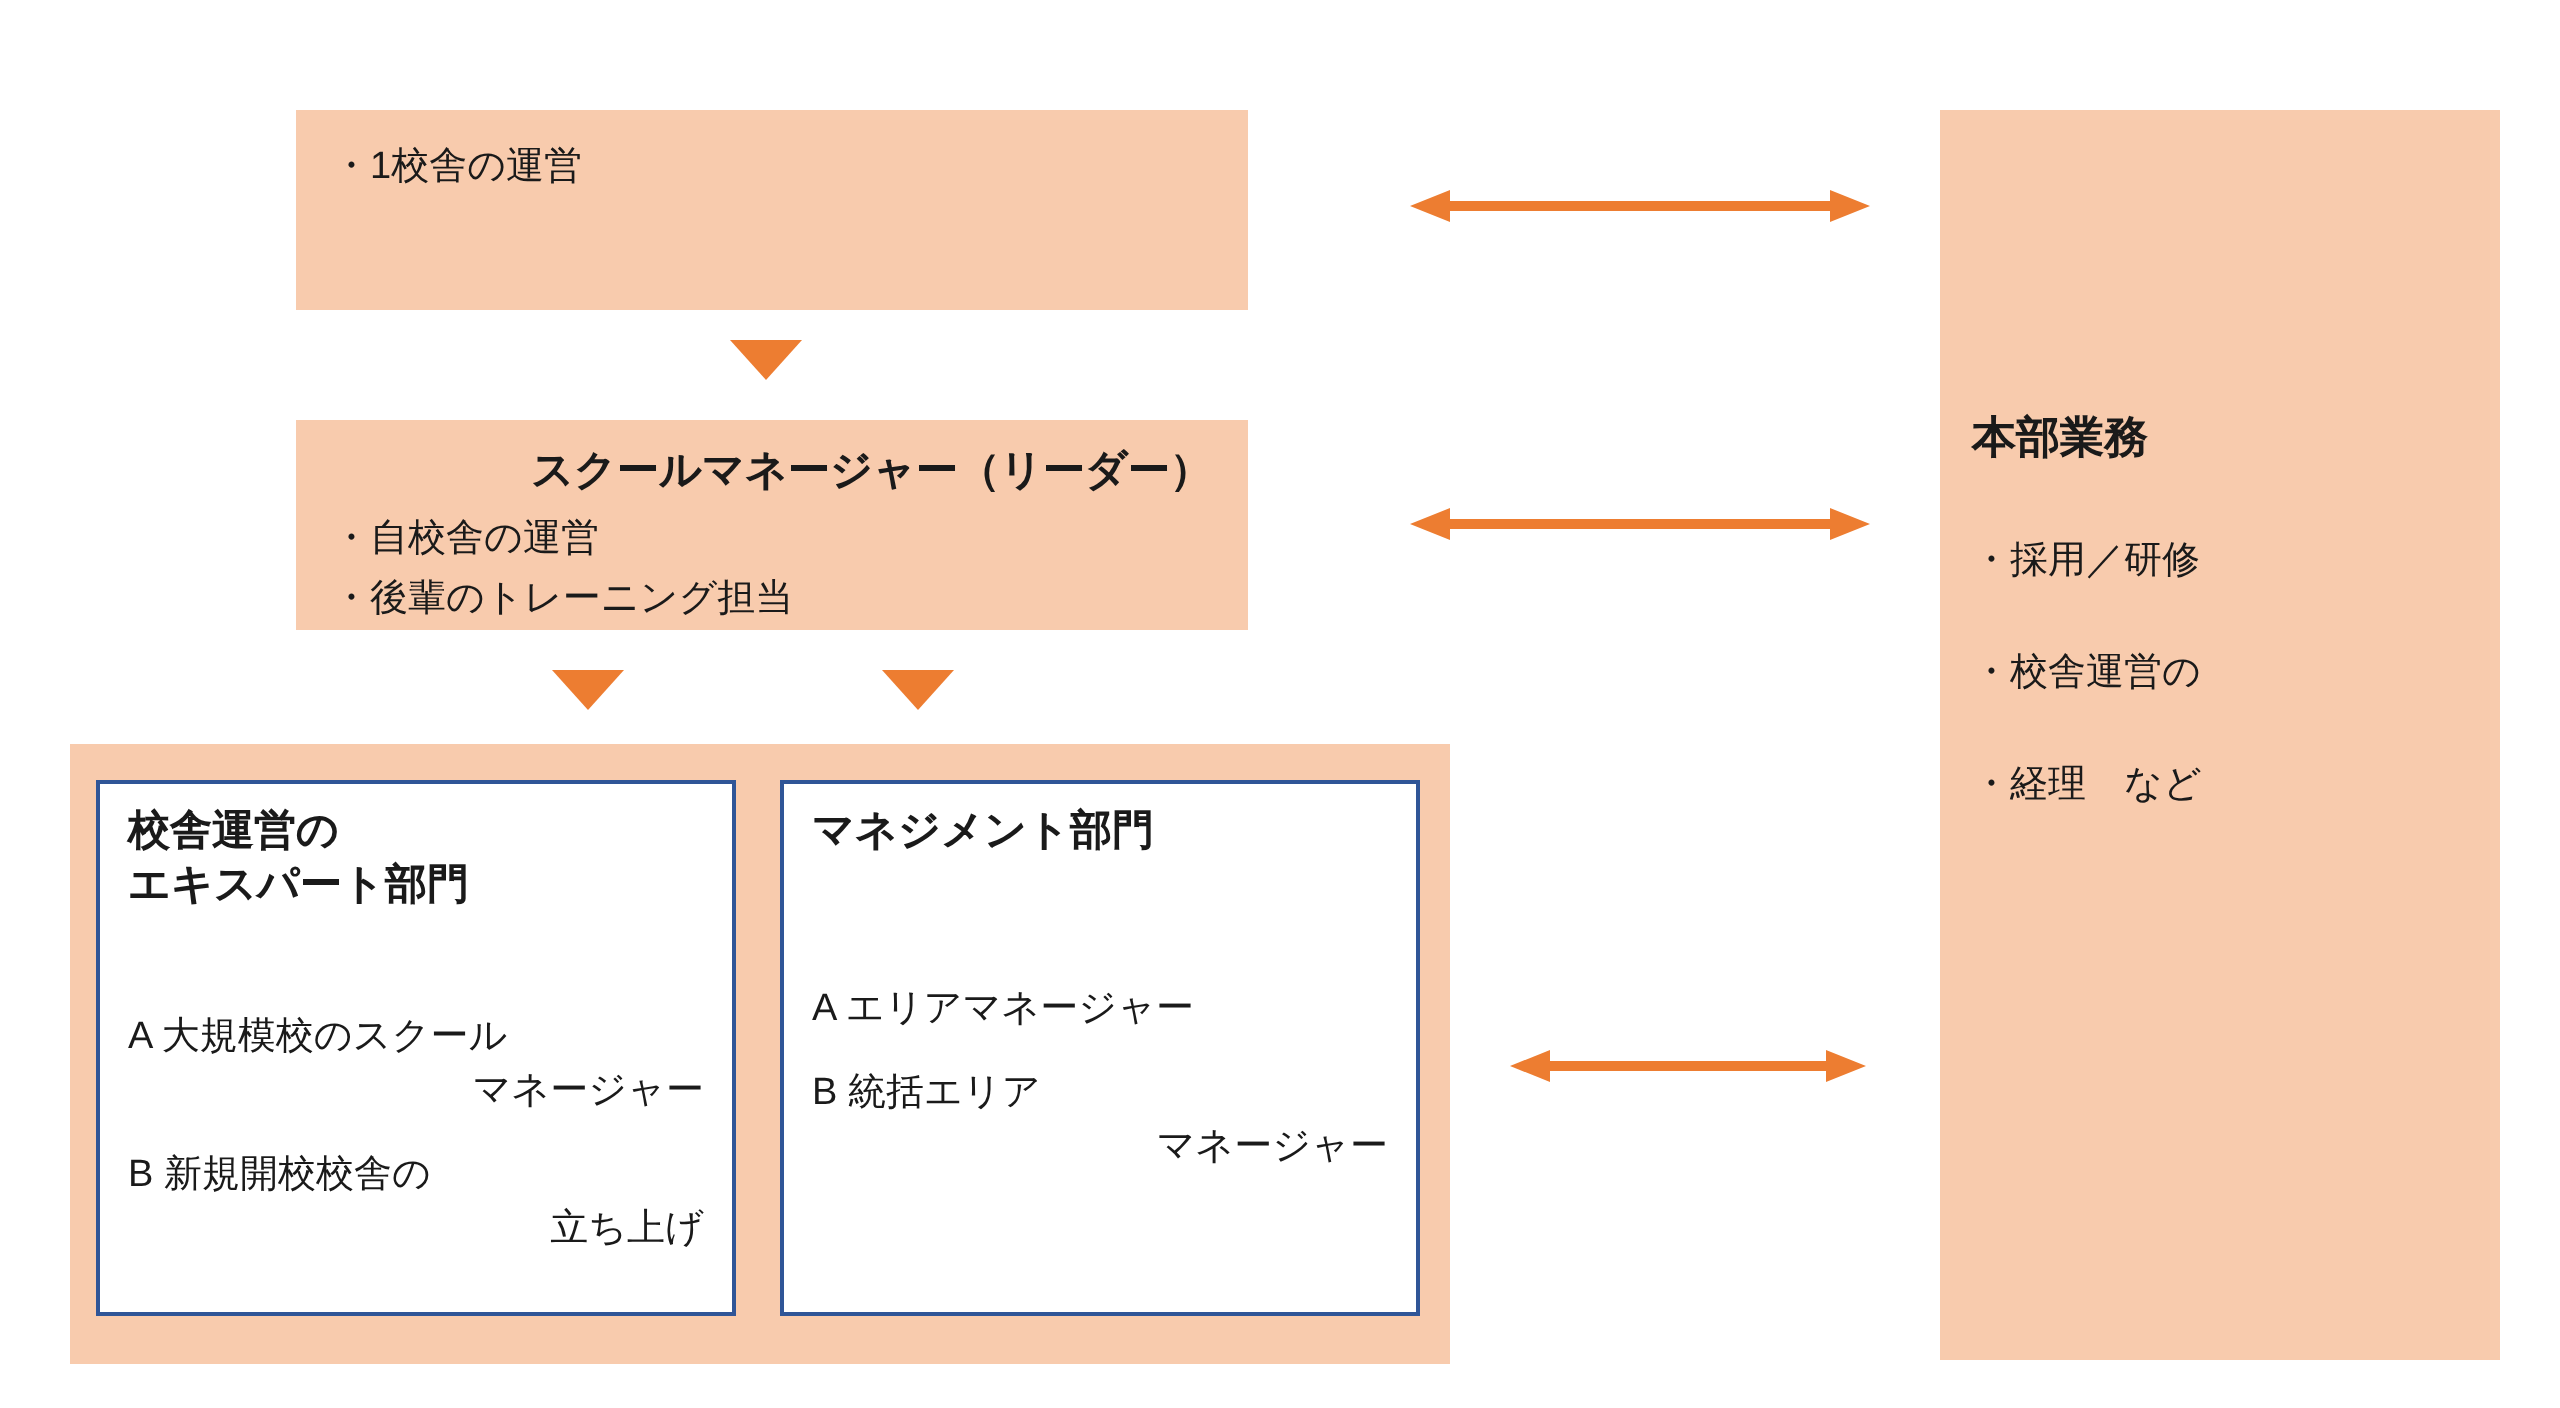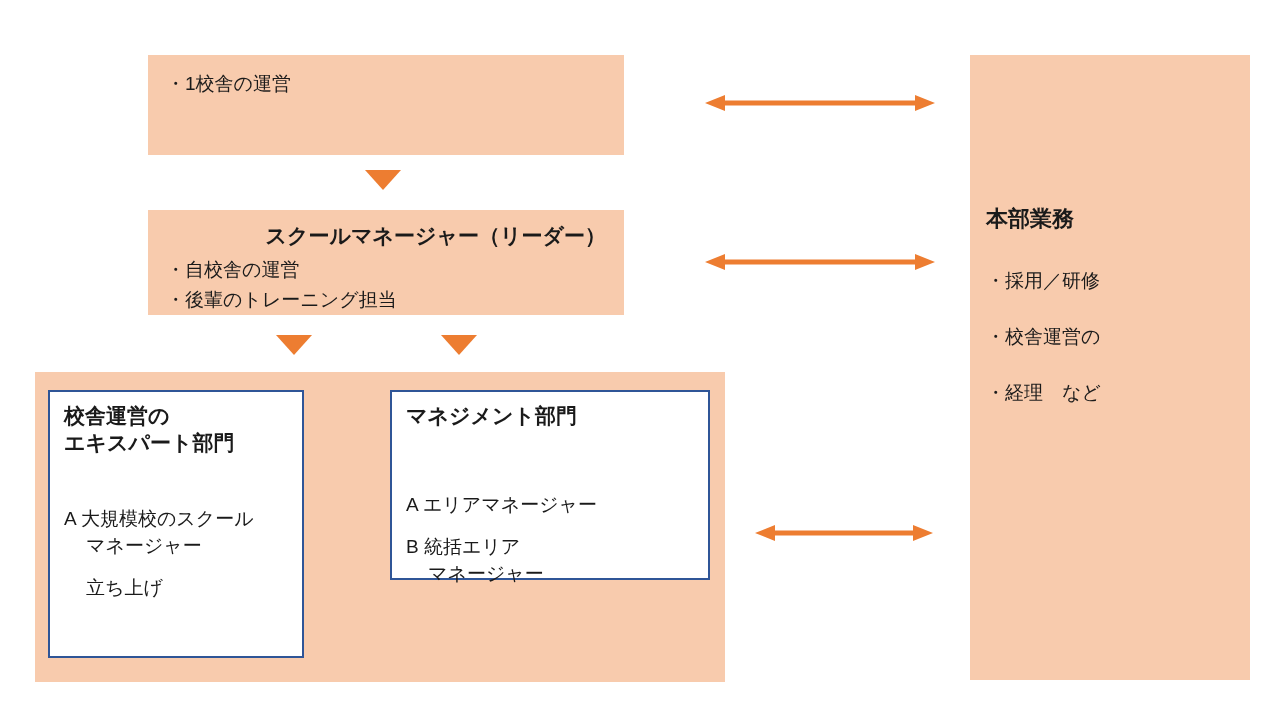--- a/index.html
+++ b/index.html
@@ -57,28 +57,28 @@
   #tri3 { left: 441px; top: 335px; }
   #bottom-container {
     left: 35px; top: 372px; width: 690px; height: 310px;
   }
   .white-box {
     position: absolute;
     background: #ffffff;
     border: 2px solid var(--border_blue);
     padding: 10px 14px;
   }
-  #expert-box { left: 48px; top: 390px; width: 256px; height: 268px; }
-  #management-box { left: 390px; top: 390px; width: 320px; height: 190px; }
+  #expert-box { left: 48px; top: 390px; width: 320px; height: 268px; }
+  #management-box { left: 390px; top: 390px; width: 320px; height: 268px; }
   .white-box .box-title { font-size: 21px; }
   .wb-item {
     font-size: 19px;
     line-height: 1.45;
   }
-  .wb-line2 { padding-left: 22px; }
+  .wb-line2 { padding-left: 22px; text-align: right; }
   #expert-box .title-block { margin-bottom: 48px; }
   #expert-box .item-a { margin-bottom: 14px; }
   #management-box .title-block { margin-bottom: 62px; }
   #management-box .item-a { margin-bottom: 14px; }
   #hq-box {
     left: 970px; top: 55px; width: 280px; height: 625px;
     padding: 0 16px;
   }
   #hq-box .box-title {
     font-size: 22px;
@@ -118,20 +118,21 @@
   <div class="white-box" id="expert-box">
     <div class="title-block">
       <div class="box-title">校舎運営の</div>
       <div class="box-title">エキスパート部門</div>
     </div>
     <div class="item-a">
       <div class="wb-item">A 大規模校のスクール</div>
       <div class="wb-item wb-line2">マネージャー</div>
     </div>
     <div class="item-b">
+      <div class="wb-item">B 新規開校校舎の</div>
       <div class="wb-item wb-line2">立ち上げ</div>
     </div>
   </div>
 
   <div class="white-box" id="management-box">
     <div class="title-block">
       <div class="box-title">マネジメント部門</div>
     </div>
     <div class="item-a">
       <div class="wb-item">A エリアマネージャー</div>

